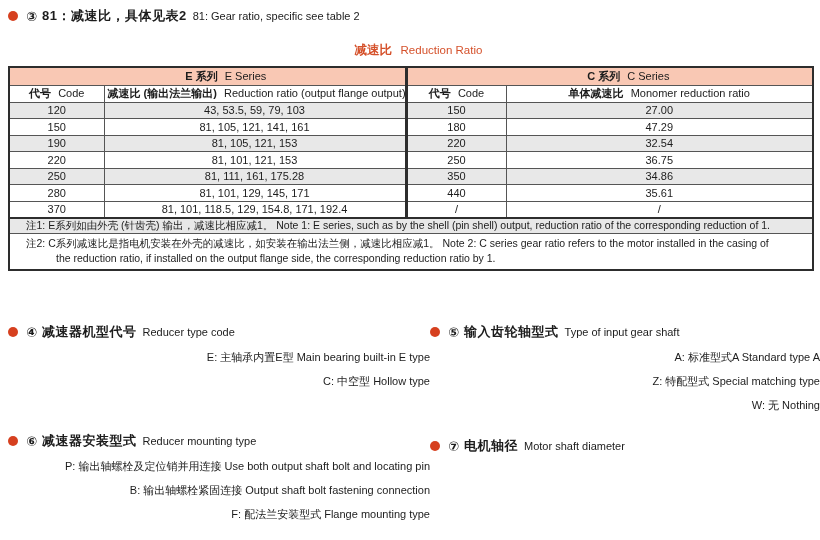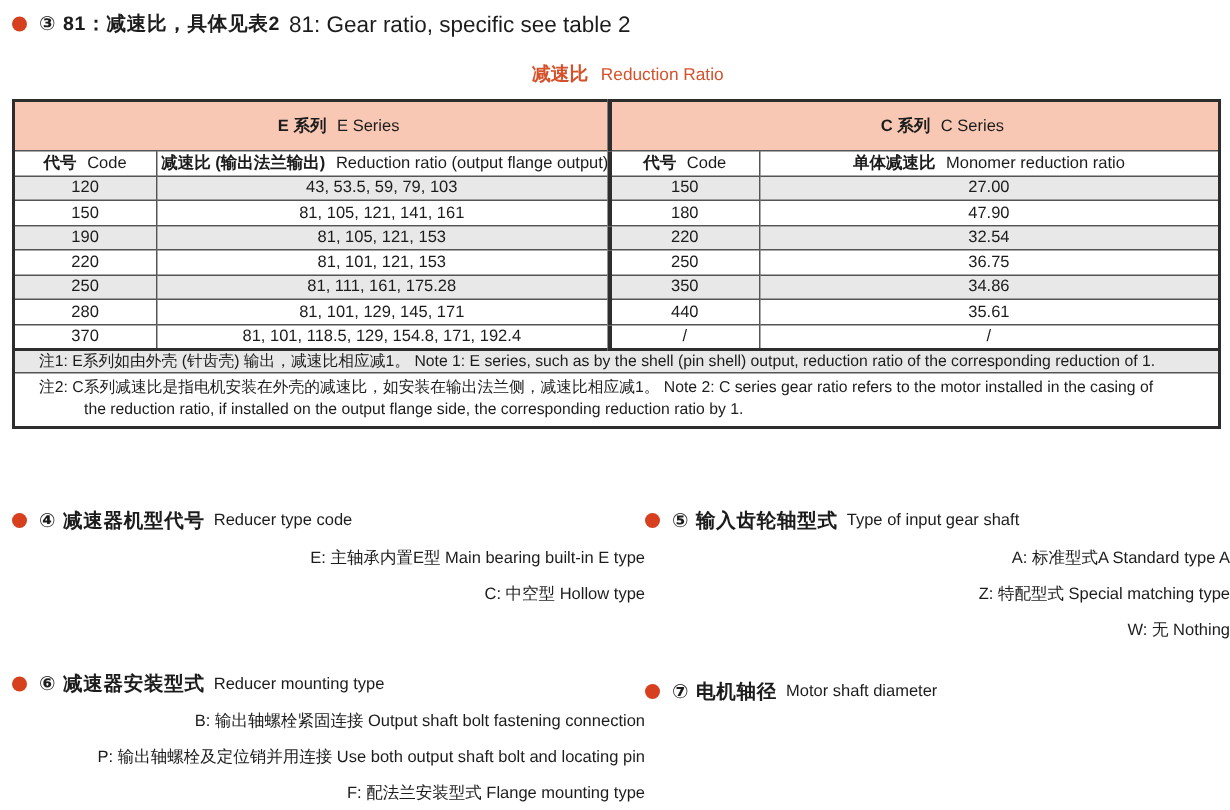--- a/index.html
+++ b/index.html
@@ -18,33 +18,33 @@
     font-family:"Liberation Sans","DejaVu Sans",sans-serif;
     overflow:hidden;
   }
   .page{width:820px;height:540px;padding-top:7px;}
 
   
   .item3{display:flex;align-items:center;padding-left:8px;height:18px;}
   .bullet{width:10px;height:10px;border-radius:50%;background:var(--bullet);flex:0 0 auto;}
   .item3 .num{font-weight:bold;font-size:13px;margin-left:8px;}
   .item3 .zh{font-weight:bold;font-size:13px;margin-left:5px;letter-spacing:.5px;}
-  .item3 .en{font-size:15px;margin-left:6px;}
+  .item3 .en{font-size:11px;margin-left:6px;}
 
   
   .tbl-title{text-align:center;margin-top:15px;height:15px;color:var(--accent);padding-left:17px;}
   .tbl-title .zh{font-weight:bold;font-size:12.5px;}
   .tbl-title .en{font-size:11.5px;margin-left:4px;}
 
   
   table{border-collapse:collapse;table-layout:fixed;width:804px;margin:11px 8px 0 8px;
         border:2px solid var(--border-thick);}
   th,td{border:1px solid var(--border-thin);text-align:center;padding:0 3px;
         font-size:11px;font-weight:normal;white-space:nowrap;overflow:hidden;}
-  tr.series-row th{height:33px;background:var(--header-bg);padding-left:40px;}
+  tr.series-row th{height:18px;background:var(--header-bg);padding-left:40px;}
   tr.cols-row th{height:17px;background:#ffffff;margin-top:21px;}
   tbody td{height:16.5px;}
   tbody tr.stripe{background:var(--stripe);}
   .div-left{border-left:3px solid var(--border-thick);}
   th .zh{font-weight:bold;}
   th .en{font-weight:normal;margin-left:4px;}
   .note1-row td{border-top:2px solid var(--border-thick);background:var(--stripe);
                 text-align:left;padding-left:16px;height:16px;font-size:10.5px;}
   .note2-row td{text-align:left;padding:2px 6px 3px 16px;font-size:10.5px;line-height:15px;}
   .note2-row .indent{padding-left:30px;}
@@ -119,21 +119,21 @@
         <tr class="stripe">
           <td>120</td>
           <td>43, 53.5, 59, 79, 103</td>
           <td class="div-left">150</td>
           <td>27.00</td>
         </tr>
         <tr>
           <td>150</td>
           <td>81, 105, 121, 141, 161</td>
           <td class="div-left">180</td>
-          <td>47.90</td>
+          <td>47.29</td>
         </tr>
         <tr class="stripe">
           <td>190</td>
           <td>81, 105, 121, 153</td>
           <td class="div-left">220</td>
           <td>32.54</td>
         </tr>
         <tr>
           <td>220</td>
           <td>81, 101, 121, 153</td>
@@ -189,22 +189,22 @@
       </div>
 
       <div class="section section-6">
         <div class="sec-head">
           <span class="bullet"></span>
           <span class="num">⑥</span>
           <span class="zh">减速器安装型式</span>
           <span class="en">Reducer mounting type</span>
         </div>
         <div>
+            <div class="sec-item">P: 输出轴螺栓及定位销并用连接 Use both output shaft bolt and locating pin</div>
             <div class="sec-item">B: 输出轴螺栓紧固连接 Output shaft bolt fastening connection</div>
-            <div class="sec-item">P: 输出轴螺栓及定位销并用连接 Use both output shaft bolt and locating pin</div>
             <div class="sec-item">F: 配法兰安装型式 Flange mounting type</div>
           </div>
       </div>
 
     </div>
     <div class="col-right">
 
       <div class="section section-5">
         <div class="sec-head">
           <span class="bullet"></span>

